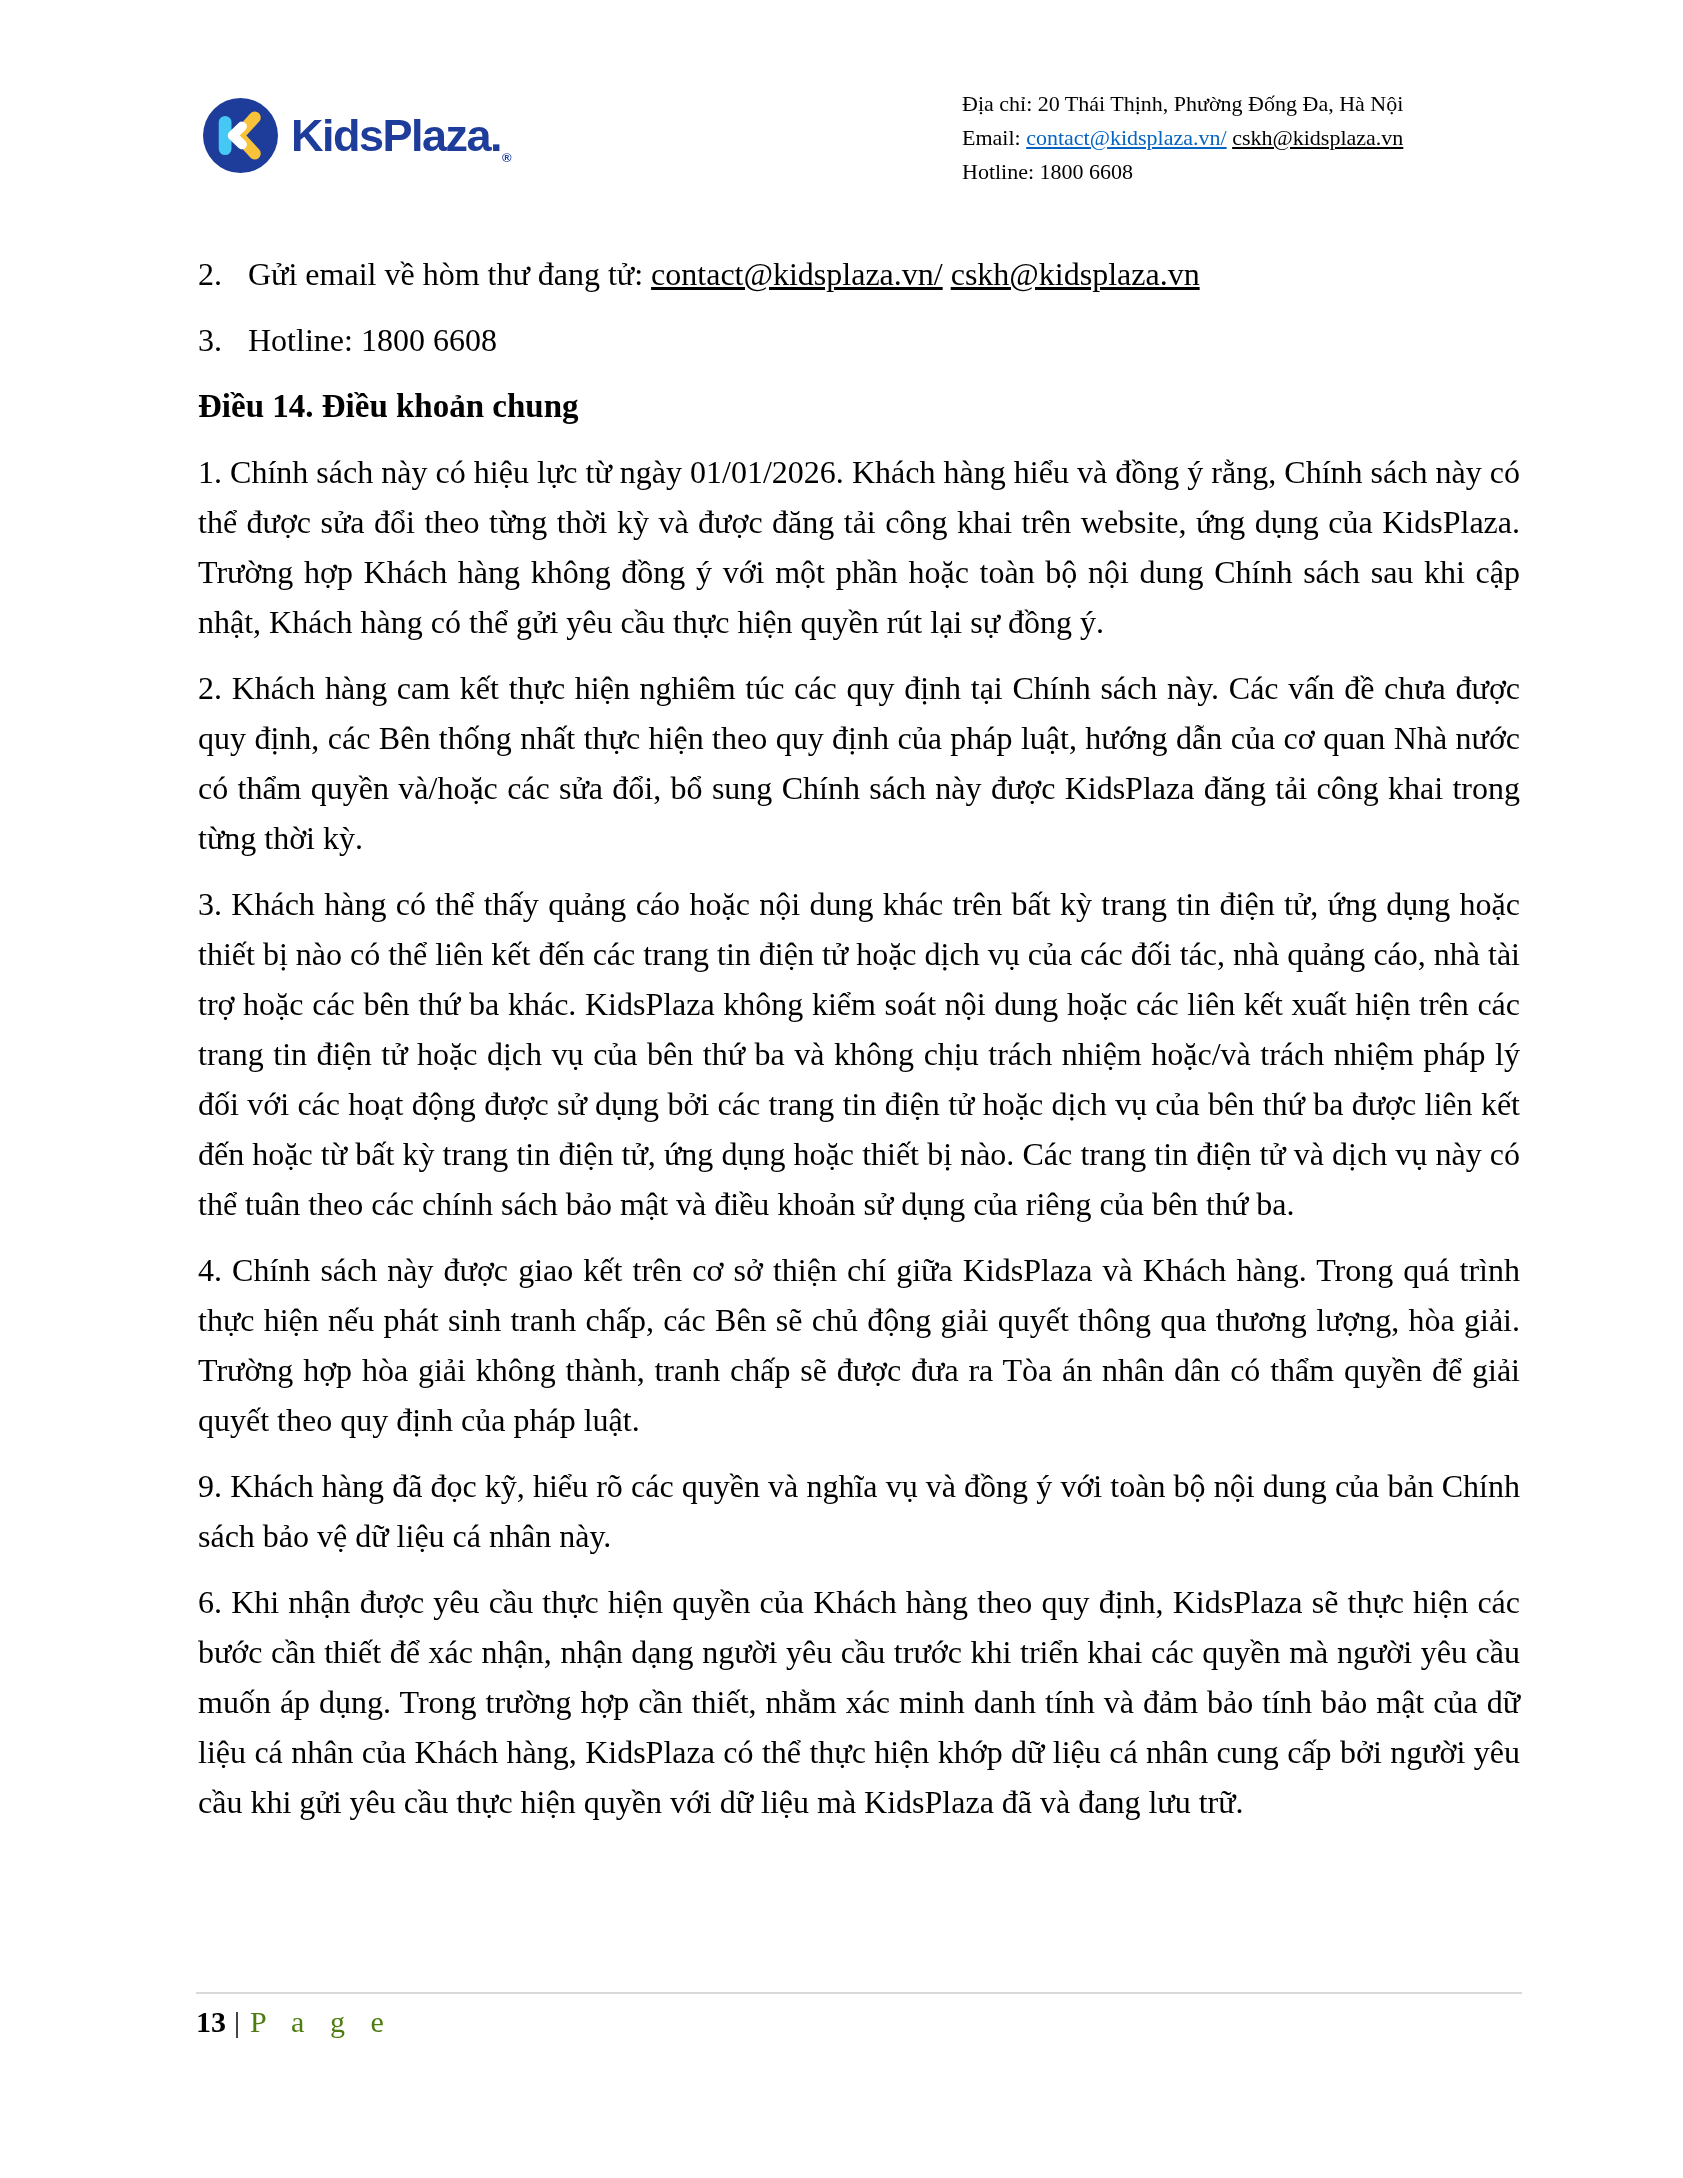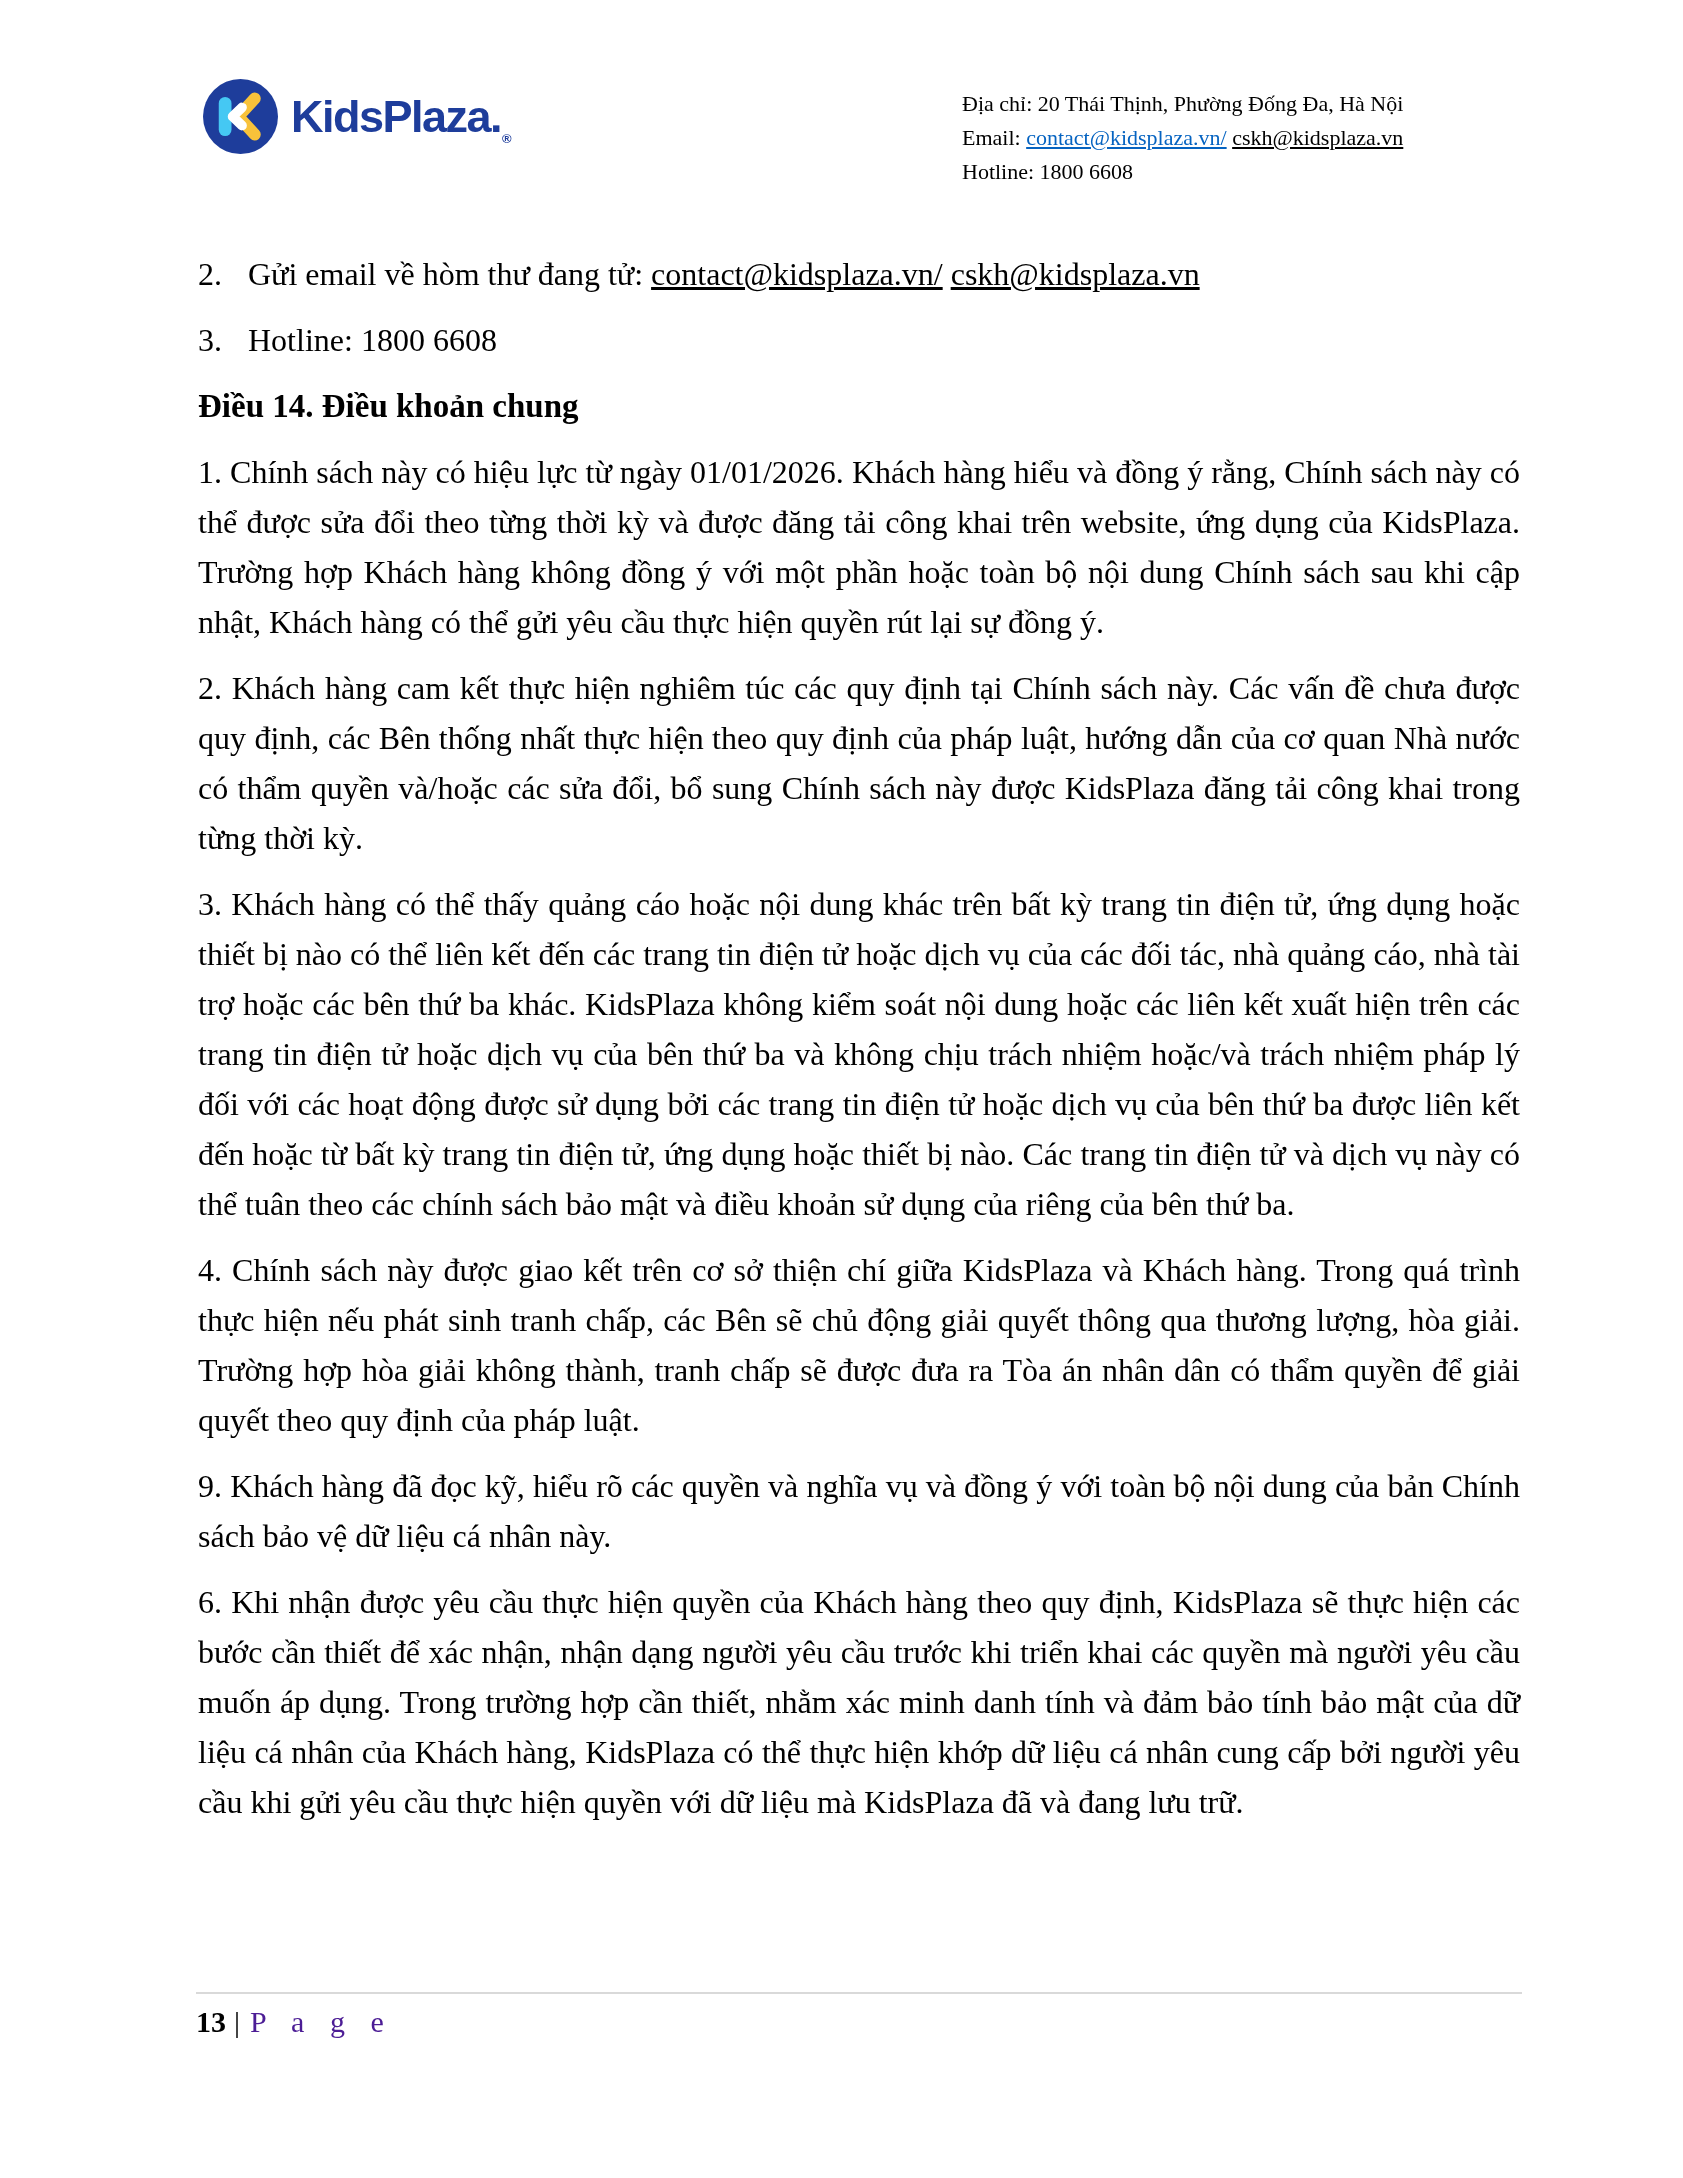--- a/index.html
+++ b/index.html
@@ -10,21 +10,21 @@
     background: #ffffff;
     font-family: "Liberation Serif", serif;
     color: #000000;
     overflow: hidden;
   }
 
   
   .logo {
     position: absolute;
     left: 203px;
-    top: 79px;
+    top: 98px;
     display: flex;
     align-items: center;
     gap: 13px;
   }
   .logo-icon { width: 75px; height: 75px; display: block; }
   .brand {
     font-family: "Liberation Sans", sans-serif;
     font-weight: bold;
     font-size: 45px;
     letter-spacing: -1.5px;
@@ -95,21 +95,21 @@
   }
   .footer-text {
     position: absolute;
     left: 196px;
     top: 2004px;
     font-size: 30px;
     line-height: 36px;
   }
   .footer-text .n { font-weight: bold; color: #000000; font-family: Liberation Serif, serif; }
   .footer-text .sep { color: #000000; margin: 0 10px 0 8px; font-weight: normal; }
-  .footer-text .lbl { color: #4c1d95; letter-spacing: 9px; text-align: center; }
+  .footer-text .lbl { color: #4d7c0f; letter-spacing: 9px; text-align: center; }
 </style>
 </head>
 <body>
 
 <div class="page">
 
   <div class="logo">
     <svg class="logo-icon" viewBox="0 0 100 100" aria-hidden="true">
       <circle cx="50" cy="50" r="50" fill="#1E3D9B"></circle>
       <rect x="21" y="24" width="17" height="52" rx="8.5" fill="#45C8F3"></rect>

